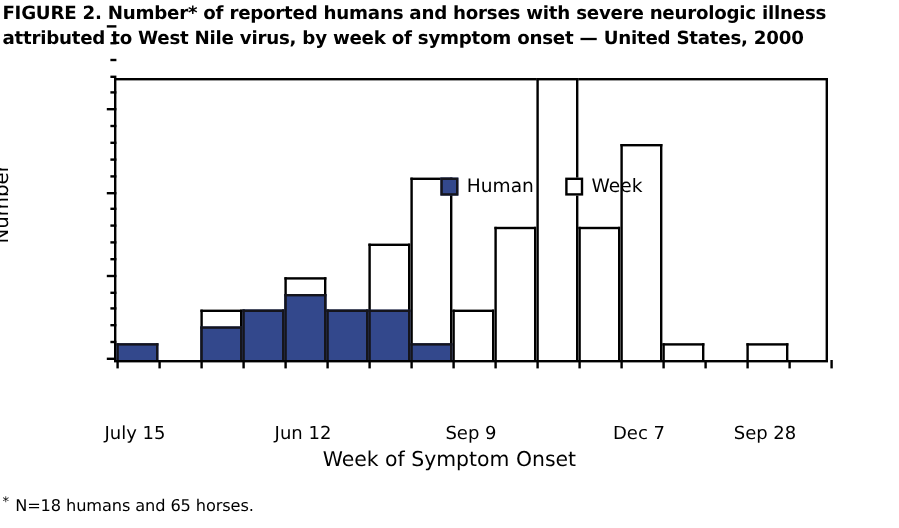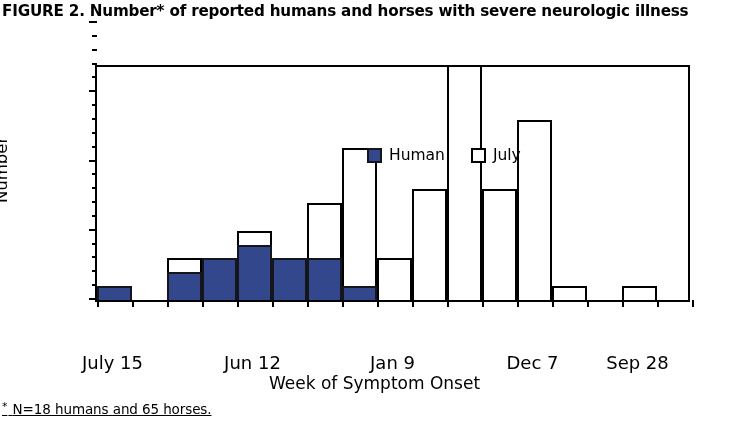--- a/index.html
+++ b/index.html
@@ -28,26 +28,25 @@
     line-height: 21px;
     letter-spacing: -0.2px;
     white-space: nowrap;
   }
   #figure-title .line2 { display: block; }
 
   
   #figure-footnote {
     position: absolute;
     left: 2px;
-    top: 400px;
+    top: 412px;
     font-family: "DejaVu Sans", sans-serif;
     font-size: 13.5px;
     letter-spacing: -0.1px;
     white-space: nowrap;
-    text-decoration: underline;
   }
   #figure-footnote .star {
     font-size: 11px;
     vertical-align: 4px;
     margin-right: 1px;
   }
 
   
   #chart-root {
     position: absolute;
@@ -118,21 +117,21 @@
     position: absolute;
     top: 100%;
     height: 7px;
     width: 0;
     border-left: 2px solid #000;
   }
   .x-label {
     position: absolute;
     top: 352px;
     font-family: "DejaVu Sans", sans-serif;
-    font-size: 18px;
+    font-size: 15px;
     transform: translateX(-50%);
     white-space: nowrap;
   }
   #x-axis-title {
     position: absolute;
     left: 0;
     top: 373px;
     width: 749px;
     text-align: center;
     font-family: "DejaVu Sans", sans-serif;
@@ -167,20 +166,21 @@
     font-family: "DejaVu Sans", sans-serif;
     font-size: 15.5px;
     white-space: nowrap;
   }
 </style>
 </head>
 <body>
 
 <div id="figure-title">
   <span>FIGURE 2. Number* of reported humans and horses with severe neurologic illness</span>
+  <span class="line2">attributed to West Nile virus, by week of symptom onset — United States, 2000</span>
 </div>
 
 <div id="chart-root">
 
   <div id="y-axis-title">Number</div>
 
   <div id="plot-area">
 
     <div class="bars-layer" id="bars-layer">
         <div class="bar horse" style="left: 70px; width: 35px; height: 41.55px;"></div>
@@ -249,30 +249,30 @@
         <div class="x-tick" style="left: 595px;"></div>
       </div>
 
     <div id="chart-legend">
         <div class="legend-item">
           <div class="legend-swatch human"></div>
           <span class="legend-label">Human</span>
         </div>
         <div class="legend-item">
           <div class="legend-swatch horse"></div>
-          <span class="legend-label">July</span>
+          <span class="legend-label">Week</span>
         </div>
       </div>
   </div>
 
   <div id="y-axis-labels"></div>
   <div id="x-axis-labels">
       <div class="x-label" style="left: 112.5px;">July 15</div>
       <div class="x-label" style="left: 252.5px;">Jun 12</div>
-      <div class="x-label" style="left: 392.5px;">Jan 9</div>
+      <div class="x-label" style="left: 392.5px;">Sep 9</div>
       <div class="x-label" style="left: 532.5px;">Dec 7</div>
       <div class="x-label" style="left: 637.5px;">Sep 28</div>
     </div>
 
   <div id="x-axis-title">Week of Symptom Onset</div>
 </div>
 
 <div id="figure-footnote">
   <span class="star">*</span>
   <span>N=18 humans and 65 horses.</span>

